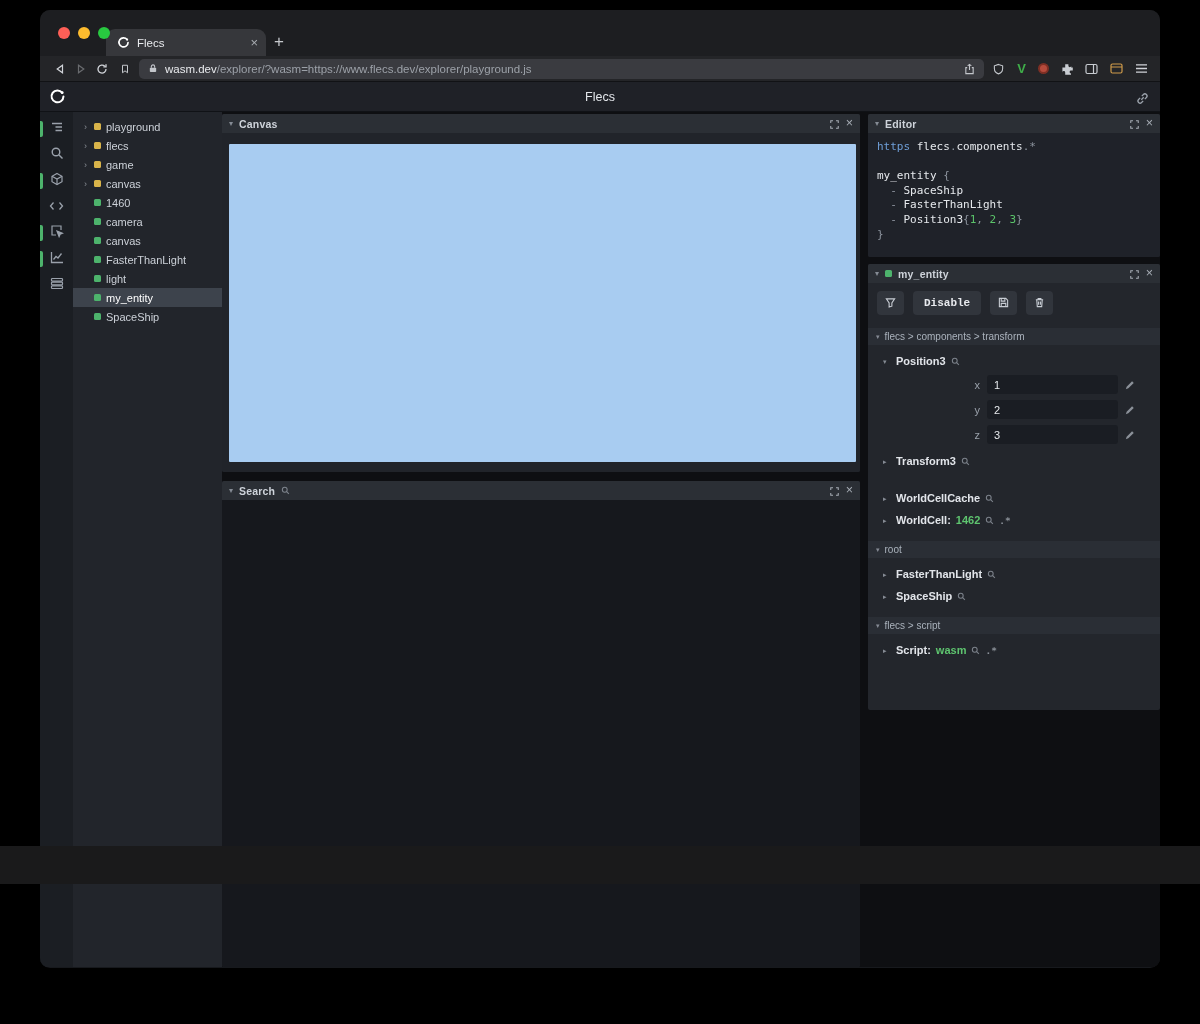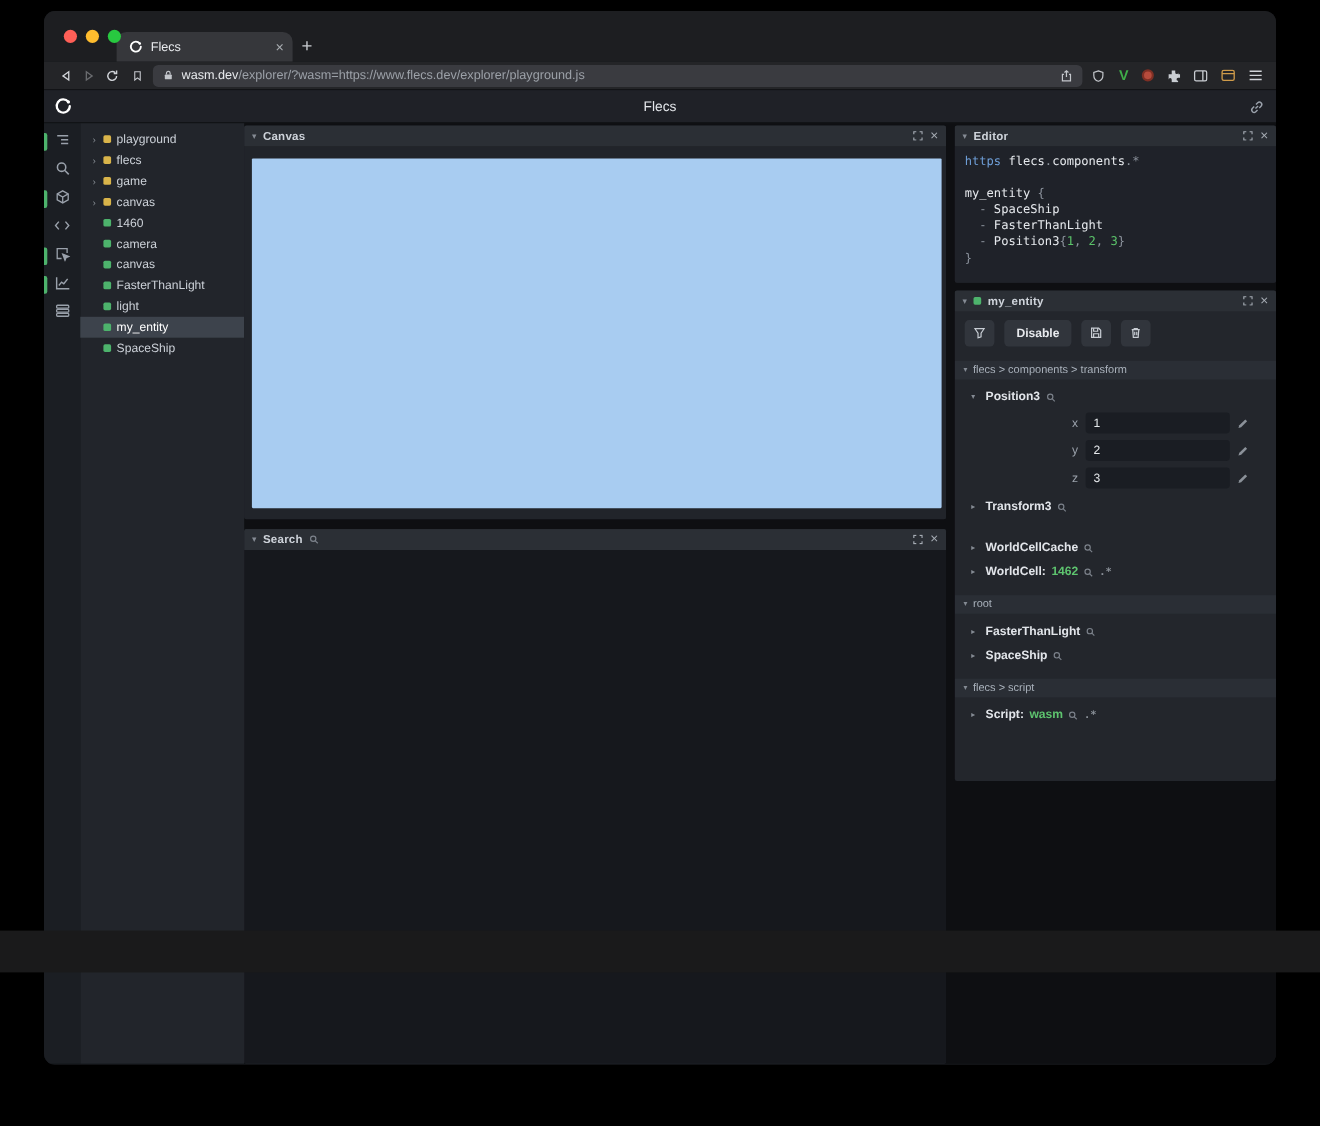--- a/index.html
+++ b/index.html
@@ -67,21 +67,21 @@
   .editor-panel { position:absolute; top:0; left:0; right:0; height:143px; }
   .editor-body { flex:1; background:#1f2229; padding:7px 9px; font-family:"DejaVu Sans Mono",monospace; font-size:11px; line-height:14.6px; }
   .cl { white-space:pre; }
   .tok-kw { color:#6f9fd8; } .tok-id { color:#e6e9ed; } .tok-p { color:#8d949e; } .tok-num { color:#5bc46a; }
 
   .inspector-panel { position:absolute; top:150px; left:0; right:0; height:446px; }
   .ihead-sq { width:7px; height:7px; border-radius:1.5px; background:#4db36c; flex:none; }
   .itoolbar { display:flex; gap:9px; padding:8px 9px 13px; align-items:center; }
   .ibtn { height:24px; background:#31353c; border:none; border-radius:4px; display:flex; align-items:center; justify-content:center; color:#e8eaee; }
   .ibtn.icon { width:27px; }
-  .ibtn.text { padding:0 11px; font-size:11px; font-weight:600; font-family:Liberation Sans, sans-serif; }
+  .ibtn.text { padding:0 11px; font-size:11px; font-weight:600; font-family:Liberation Mono, monospace; }
   .isec { margin-bottom:7px; }
   .isec-head { height:17px; background:#2a2e35; display:flex; align-items:center; gap:5px; padding:0 8px; font-size:10px; color:#aab2bc; }
   .isec-head .chev { font-size:7px; }
   .isec-rows { padding:5px 0 3px; }
   .icomp-row { height:22px; display:flex; align-items:center; gap:5px; padding:0 8px 0 15px; font-size:11px; color:#e2e5ea; font-weight:600; }
   .icomp-row .chev { font-size:7px; width:8px; text-align:left; }
   .ival { color:#5ec46f; font-weight:600; }
   .isuffix { font-family:"DejaVu Sans Mono",monospace; font-size:9.5px; color:#8b9199; }
   .ifield-row { height:25px; display:flex; align-items:center; padding-right:8px; }
   .iflabel { width:112px; text-align:right; font-size:11px; color:#9aa1ab; margin-right:7px; }

